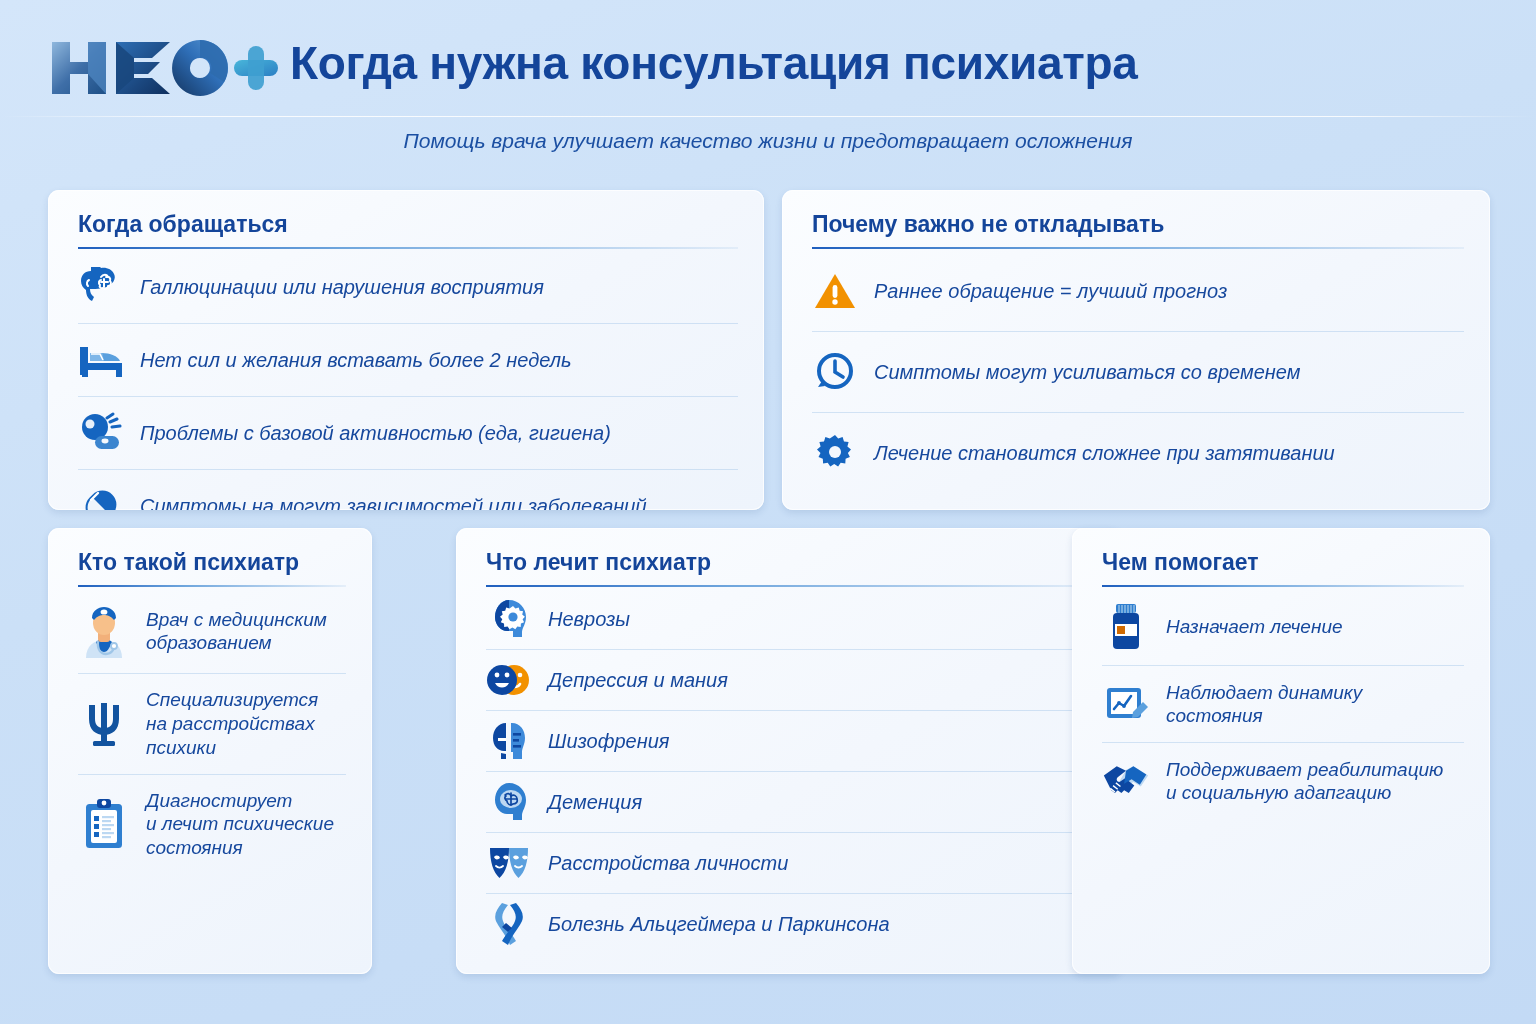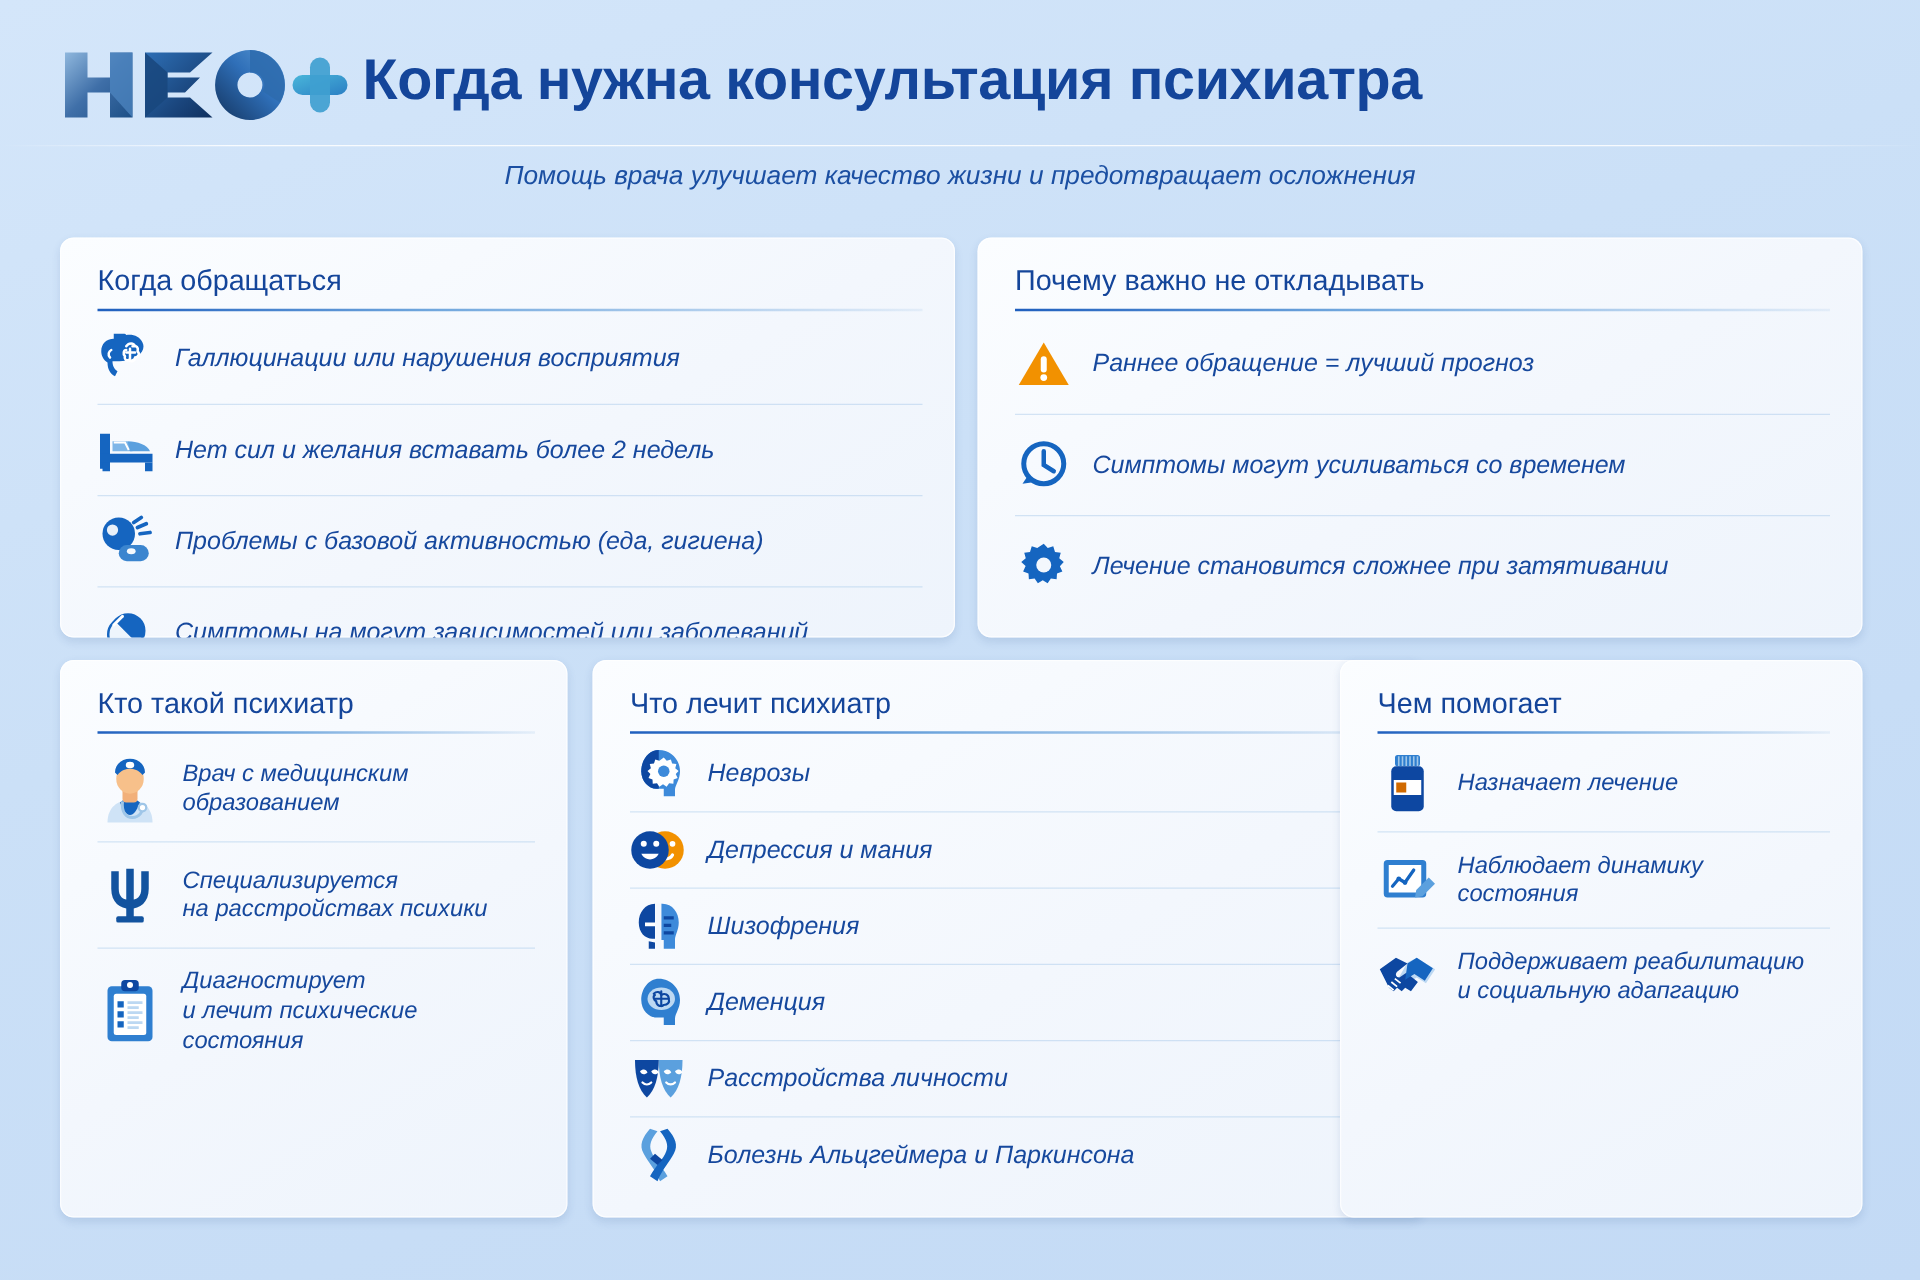--- a/index.html
+++ b/index.html
@@ -71,27 +71,27 @@
     position: absolute;
     background: linear-gradient(150deg, #fbfdff 0%, #f3f7fd 55%, #eef4fc 100%);
     border-radius: 11px;
     box-shadow: 0 3px 7px rgba(40,80,140,0.13), 0 0 0 1px rgba(255,255,255,0.75) inset;
     padding: 22px 26px 14px 30px;
     overflow: hidden;
   }
 
   #card-when      { left: 48px;   top: 190px; width: 716px;  height: 320px; }
   #card-why       { left: 782px;  top: 190px; width: 708px;  height: 320px; }
-  #card-who       { left: 48px;   top: 528px; width: 406px;  height: 446px; }
-  #card-treats    { left: 474px;  top: 528px; width: 666px;  height: 446px; }
+  #card-who       { left: 48px;   top: 528px; width: 324px;  height: 446px; }
+  #card-treats    { left: 456px;  top: 528px; width: 666px;  height: 446px; }
   #card-helps     { left: 1072px; top: 528px; width: 418px;  height: 446px; }
 
   .card-title {
     font-size: 23px;
-    font-weight: normal;
+    font-weight: bold;
     color: #14459a;
     line-height: 1.1;
     padding-bottom: 10px;
   }
 
   .card-title-rule {
     height: 2px;
     background: linear-gradient(to right, #1f5fbe 0%, #6fa6dd 40%, rgba(180,208,236,0.25) 100%);
     margin-bottom: 2px;
   }

